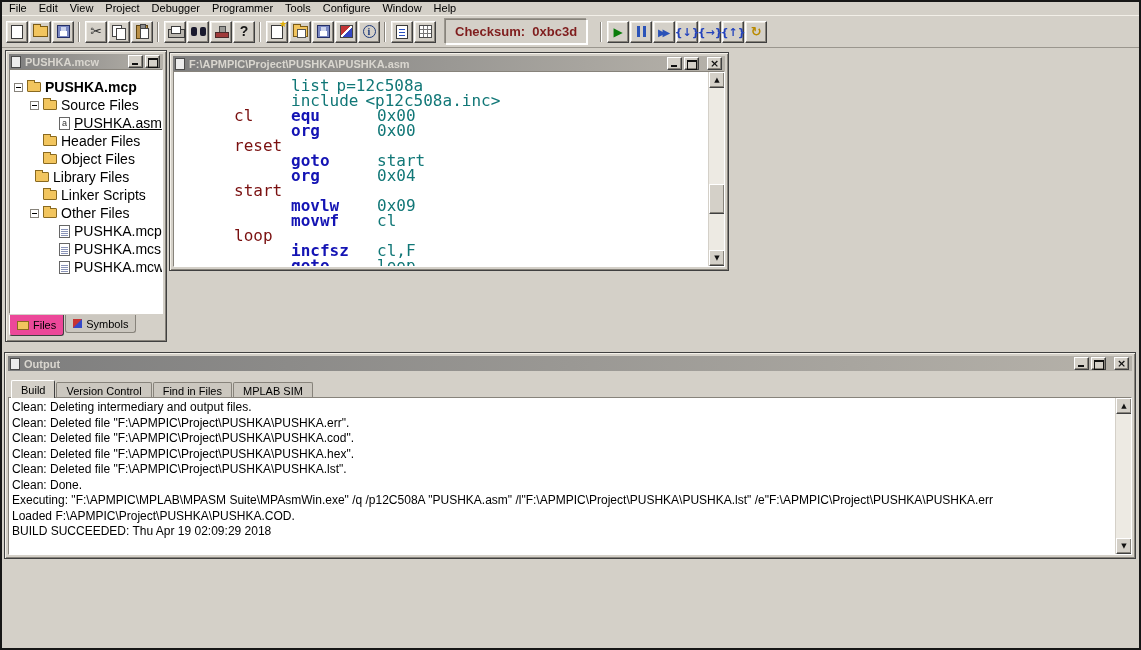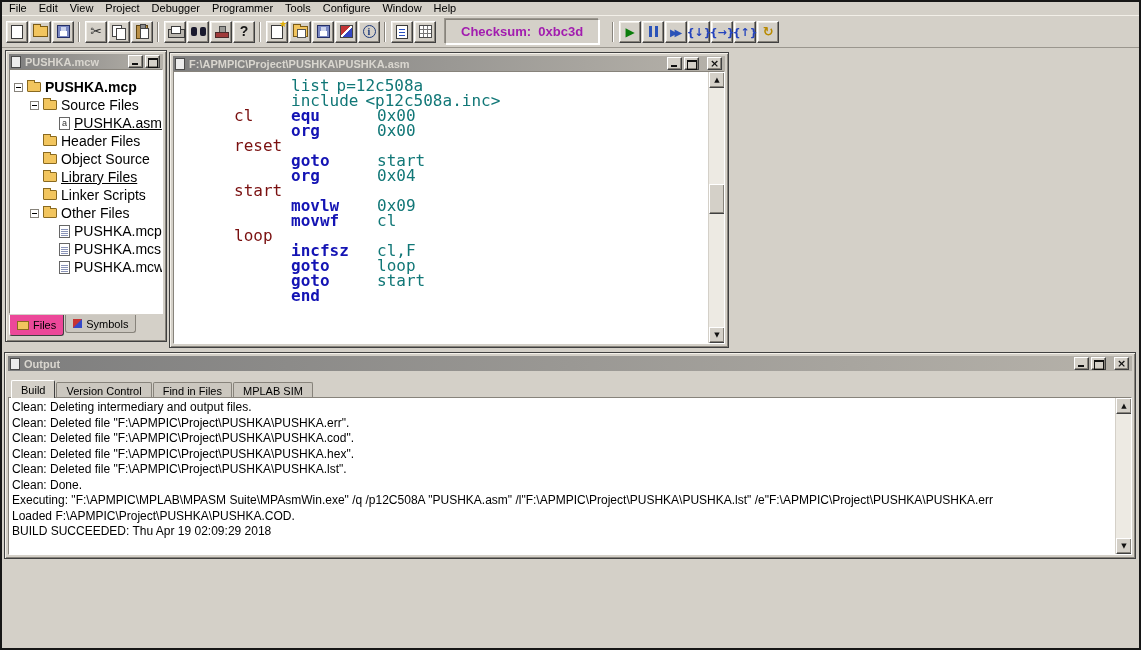--- a/index.html
+++ b/index.html
@@ -8,21 +8,21 @@
   .screen{position:relative;width:1141px;height:650px;background:#d4d0c8;border:2px solid #161616}
 
   
   .menubar{position:absolute;left:0;top:0;right:0;height:13px;display:flex;align-items:flex-end;padding-left:1px;background:#d4d0c8;overflow:hidden}
   .menu-item{font-size:11px;line-height:13px;color:#000;padding:0 6px;white-space:nowrap}
 
   
   .toolbar{position:absolute;left:0;top:13px;right:0;height:33px;display:flex;align-items:center;padding-left:3px;background:#d4d0c8;border-top:1px solid #f2efe8;border-bottom:1px solid #9a968e}
   .tbbtn{width:22px;height:22px;margin-left:1px;display:flex;align-items:center;justify-content:center;background:#d4d0c8;border:1px solid;border-color:#fff #404040 #404040 #fff;box-shadow:inset -1px -1px 0 #87837b,inset 1px 1px 0 #efece5;padding:0;cursor:default}
   .tbsep{width:2px;height:20px;margin:0 4px;border-left:1px solid #87837b;border-right:1px solid #fff}
-  .checksum{height:25px;margin:0 9px;padding:0 15px;display:flex;align-items:center;font-weight:bold;font-size:13px;white-space:pre;color:#a21caf;background:#d4d0c8;border:1px solid;border-color:#87837b #fff #fff #87837b;box-shadow:1px 1px 0 #fff,-1px -1px 0 #9a968e}
+  .checksum{height:25px;margin:0 9px;padding:0 9px;display:flex;align-items:center;font-weight:bold;font-size:13px;white-space:pre;color:#7f1d1d;background:#d4d0c8;border:1px solid;border-color:#87837b #fff #fff #87837b;box-shadow:1px 1px 0 #fff,-1px -1px 0 #9a968e}
   .tbicon{display:block;position:relative;line-height:1}
 
   .i-new{width:12px;height:14px;background:#fff;border:1px solid #3a3a3a}
   .i-open{width:15px;height:11px;background:#f2c55e;border:1px solid #7a5a14}
   .i-open::before{content:"";position:absolute;top:-3px;left:-1px;width:6px;height:2px;background:#f2c55e;border:1px solid #7a5a14;border-bottom:none}
   .i-save{width:13px;height:13px;background:#7a88c4;border:1px solid #242e66}
   .i-save::before{content:"";position:absolute;left:2px;right:2px;bottom:1px;height:5px;background:#fff}
   .i-save::after{content:"";position:absolute;left:3px;right:3px;top:1px;height:4px;background:#cdd4ec}
   .i-cut::after{content:"✂";font-size:14px;color:#333}
   .i-copy{width:14px;height:14px}
@@ -88,21 +88,21 @@
   .tree-label{font-size:14px;color:#000}
   .tree-label.bold{font-weight:bold}
   .ptabs{position:absolute;left:3px;bottom:4px;height:22px;display:flex;align-items:flex-start}
   .ptab{display:flex;align-items:center;gap:4px;padding:0 7px;font-size:11px;background:#cbc7bf;border:1px solid #87837b;border-top:none;border-radius:0 0 3px 3px;height:18px;margin-right:1px;color:#000}
   .ptab.active{background:#ec4899;height:21px;border-color:#404040;border-left-color:#fff;z-index:2;position:relative}
   .picon{display:block;position:relative}
   .i-minifolder{width:12px;height:9px;background:#f2c55e;border:1px solid #8a6a20}
   .i-symbols{width:9px;height:9px;background:linear-gradient(135deg,#c83232 48%,#3448c8 52%)}
 
   
-  .editor-win{left:167px;top:50px;width:560px;height:296px}
+  .editor-win{left:167px;top:50px;width:560px;height:219px}
   .code-wrap{position:absolute;left:3px;top:18px;right:3px;bottom:3px;background:#fff;border:1px solid;border-color:#87837b #fff #fff #87837b;overflow:hidden}
   .codeblock{position:absolute;left:0;top:6px;right:17px;font-family:"DejaVu Sans Mono",monospace;font-size:16px;line-height:15px;white-space:pre}
   .code-line{display:flex;padding-left:60px}
   .c-label{width:57px;flex:none;color:#7a1010}
   .c-op{width:86px;flex:none;font-weight:bold;color:#1414b4}
   .c-arg{color:#117777}
   .code-line.inline .c-op{width:auto}
   .code-line.inline .c-arg{margin-left:7px}
   .code-line.dir .c-op{font-weight:normal;color:#117777}
 
@@ -248,23 +248,23 @@
           <span class="tree-label">PUSHKA.asm</span>
         </div>
         <div class="tree-row" style="padding-left: 20px;">
           <span class="exp-sp"></span>
           <span class="nicon i-folder"></span>
           <span class="tree-label">Header Files</span>
         </div>
         <div class="tree-row" style="padding-left: 20px;">
           <span class="exp-sp"></span>
           <span class="nicon i-folder"></span>
-          <span class="tree-label">Object Source</span>
-        </div>
-        <div class="tree-row" style="padding-left: 20px; text-decoration: underline;">
+          <span class="tree-label">Object Files</span>
+        </div>
+        <div class="tree-row" style="padding-left: 12px;">
           <span class="exp-sp"></span>
           <span class="nicon i-folder"></span>
           <span class="tree-label">Library Files</span>
         </div>
         <div class="tree-row" style="padding-left: 20px;">
           <span class="exp-sp"></span>
           <span class="nicon i-folder"></span>
           <span class="tree-label">Linker Scripts</span>
         </div>
         <div class="tree-row" style="padding-left: 20px;">

